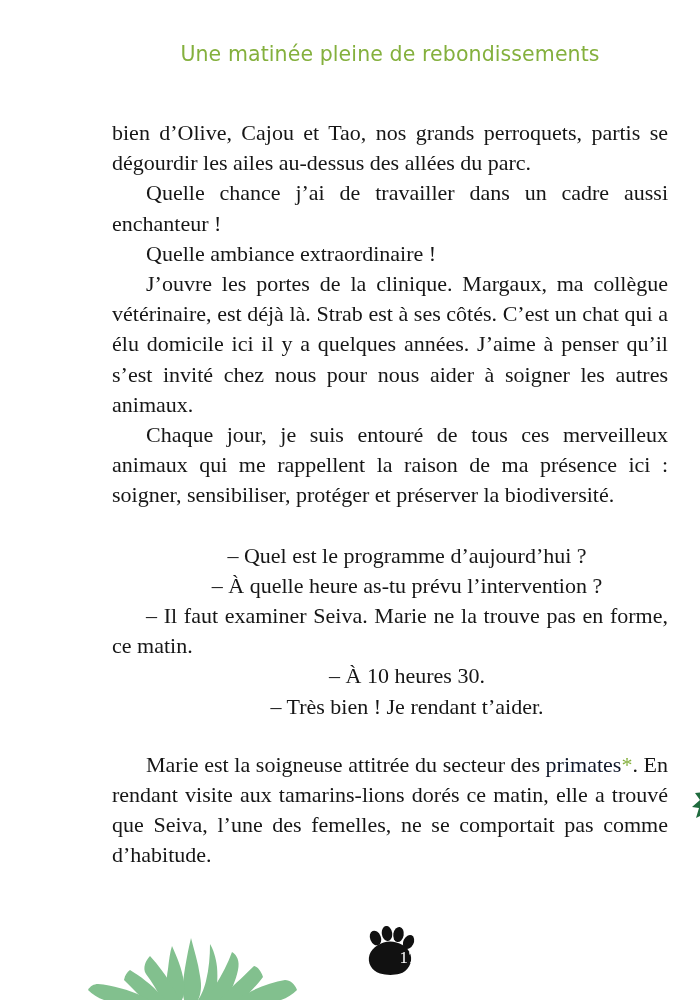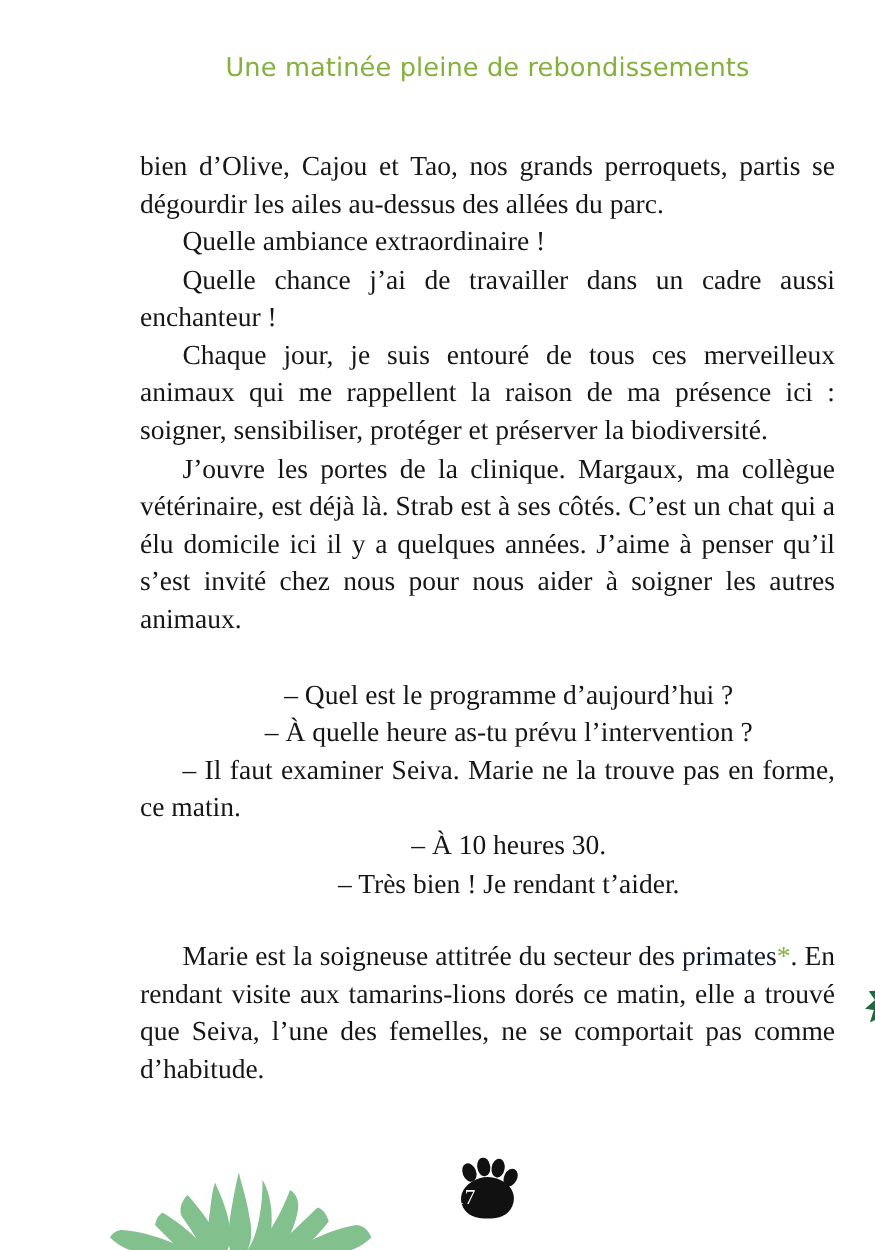--- a/index.html
+++ b/index.html
@@ -118,47 +118,47 @@
   .folio-inner svg {
     position: absolute;
     inset: 0;
     display: block;
   }
   .folio-number {
     position: absolute;
     left: 0;
     top: 23px;
     width: 54px;
-    text-align: left;
+    text-align: right;
     font-family: "Liberation Serif", "DejaVu Serif", serif;
     font-size: 17px;
     line-height: 17px;
     color: #ffffff;
     letter-spacing: .3px;
     z-index: 2;
   }
 </style>
 </head>
 <body>
 
 <div id="page">
 
   <div class="running-head">Une matinée pleine de rebondissements</div>
 
   <div class="text-column">
 
     <p class="body-par">bien d’Olive, Cajou et Tao, nos grands perroquets, partis se dégourdir les ailes au-dessus des allées du parc.</p>
 
+    <p class="body-par indent">Quelle chance j’ai de travailler dans un cadre aussi enchanteur !</p>
+
     <p class="body-par indent">Quelle ambiance extraordinaire !</p>
 
-    <p class="body-par indent">Quelle chance j’ai de travailler dans un cadre aussi enchanteur !</p>
+    <p class="body-par indent">J’ouvre les portes de la clinique. Margaux, ma collègue vétérinaire, est déjà là. Strab est à ses côtés. C’est un chat qui a élu domicile ici il y a quelques années. J’aime à penser qu’il s’est invité chez nous pour nous aider à soigner les autres animaux.</p>
 
     <p class="body-par indent">Chaque jour, je suis entouré de tous ces merveilleux animaux qui me rappellent la raison de ma présence ici : soigner, sensibiliser, protéger et préserver la biodiversité.</p>
-
-    <p class="body-par indent">J’ouvre les portes de la clinique. Margaux, ma collègue vétérinaire, est déjà là. Strab est à ses côtés. C’est un chat qui a élu domicile ici il y a quelques années. J’aime à penser qu’il s’est invité chez nous pour nous aider à soigner les autres animaux.</p>
 
     <div class="gap-block"></div>
 
     <p class="body-par dialogue short">– Quel est le programme d’aujourd’hui ?</p>
 
     <p class="body-par dialogue short">– À quelle heure as-tu prévu l’intervention ?</p>
 
     <p class="body-par dialogue">– Il faut examiner Seiva. Marie ne la trouve pas en forme, ce matin.</p>
 
     <p class="body-par dialogue short">– À 10 heures 30.</p>

